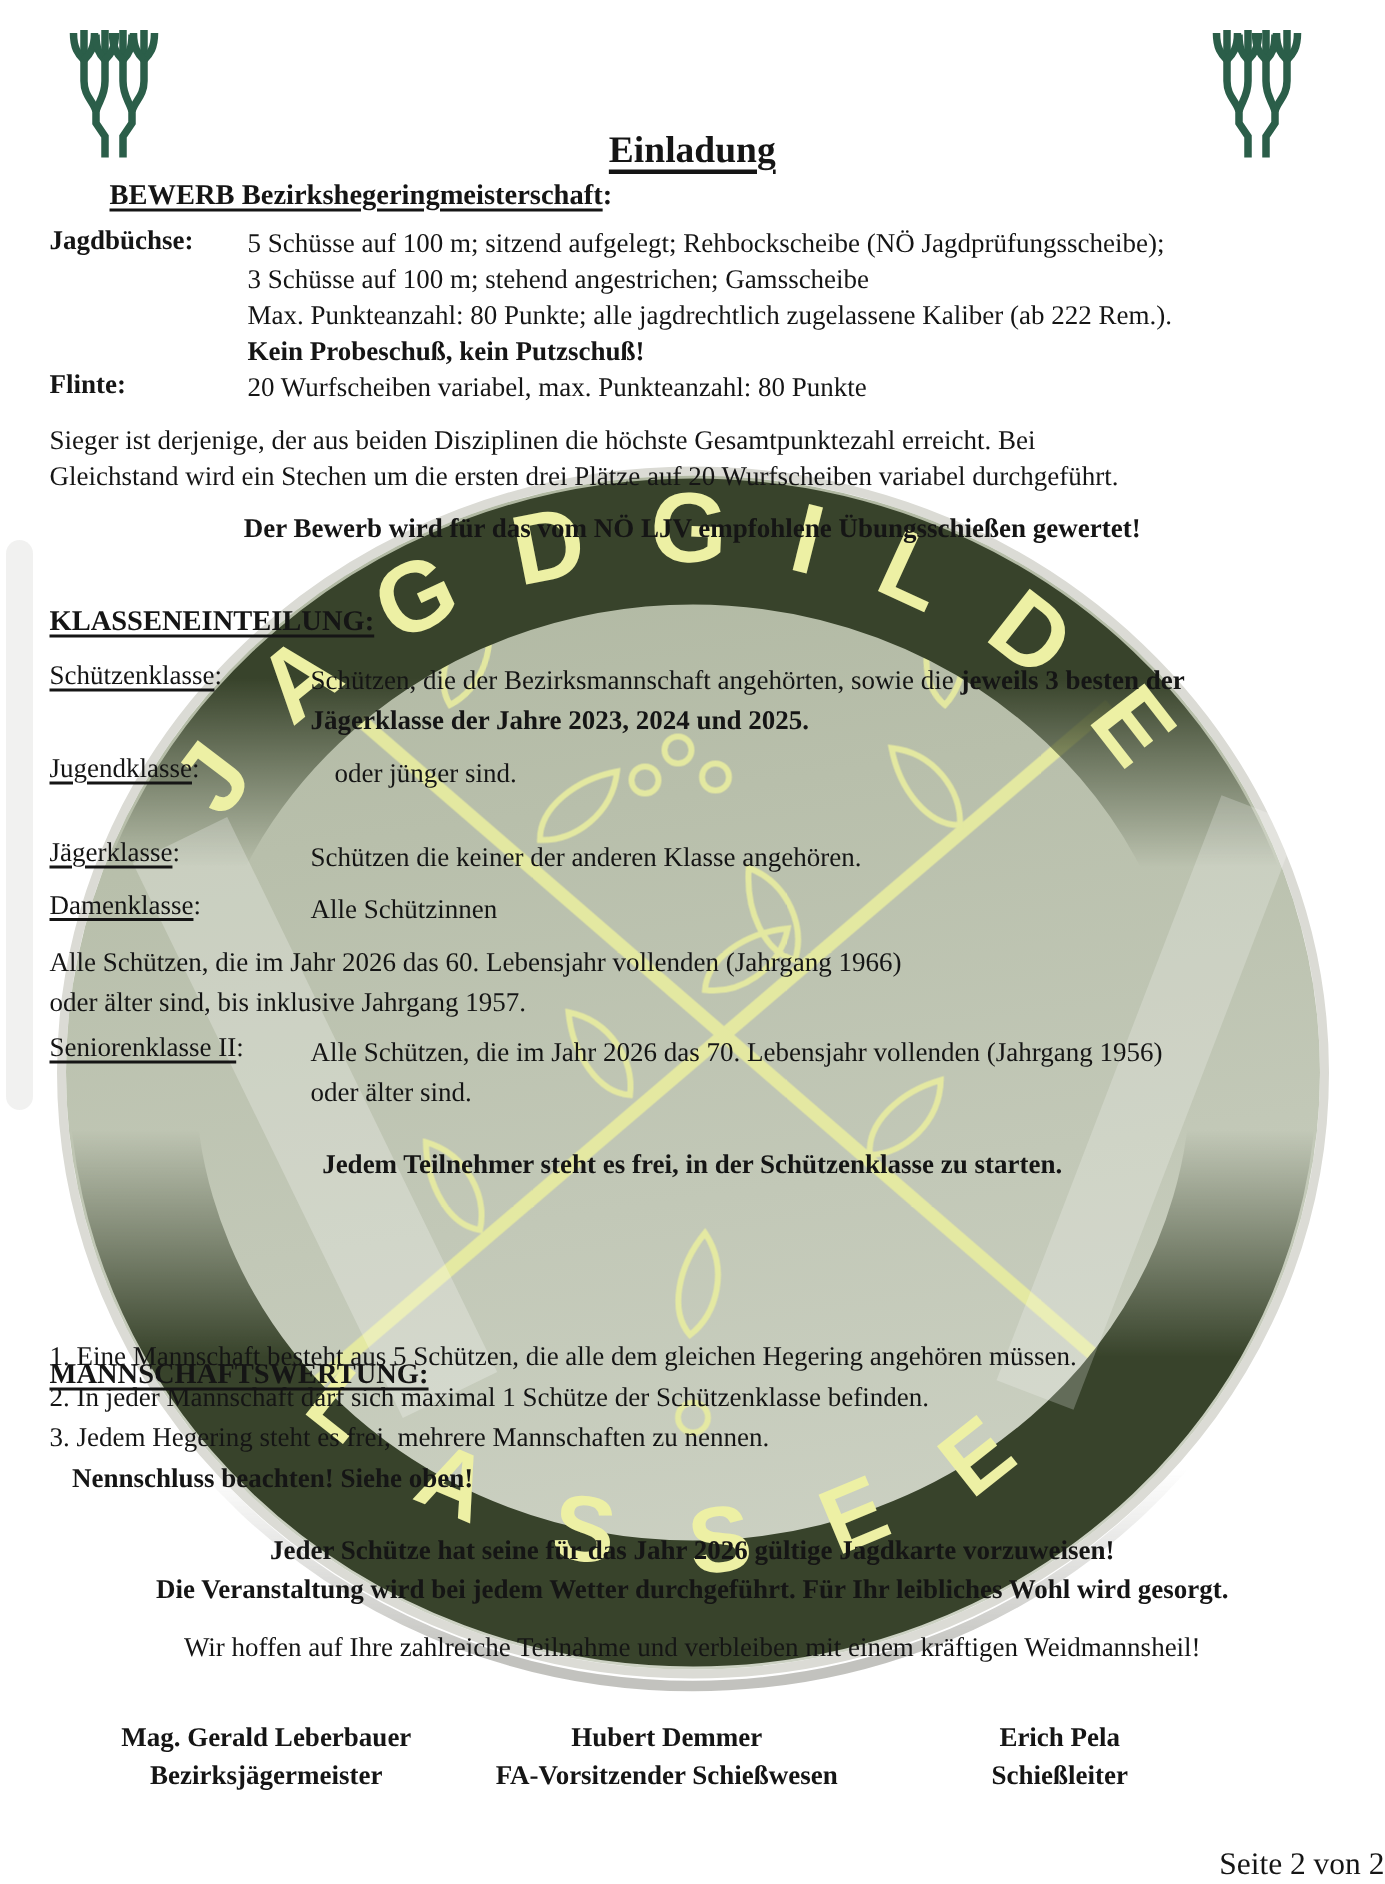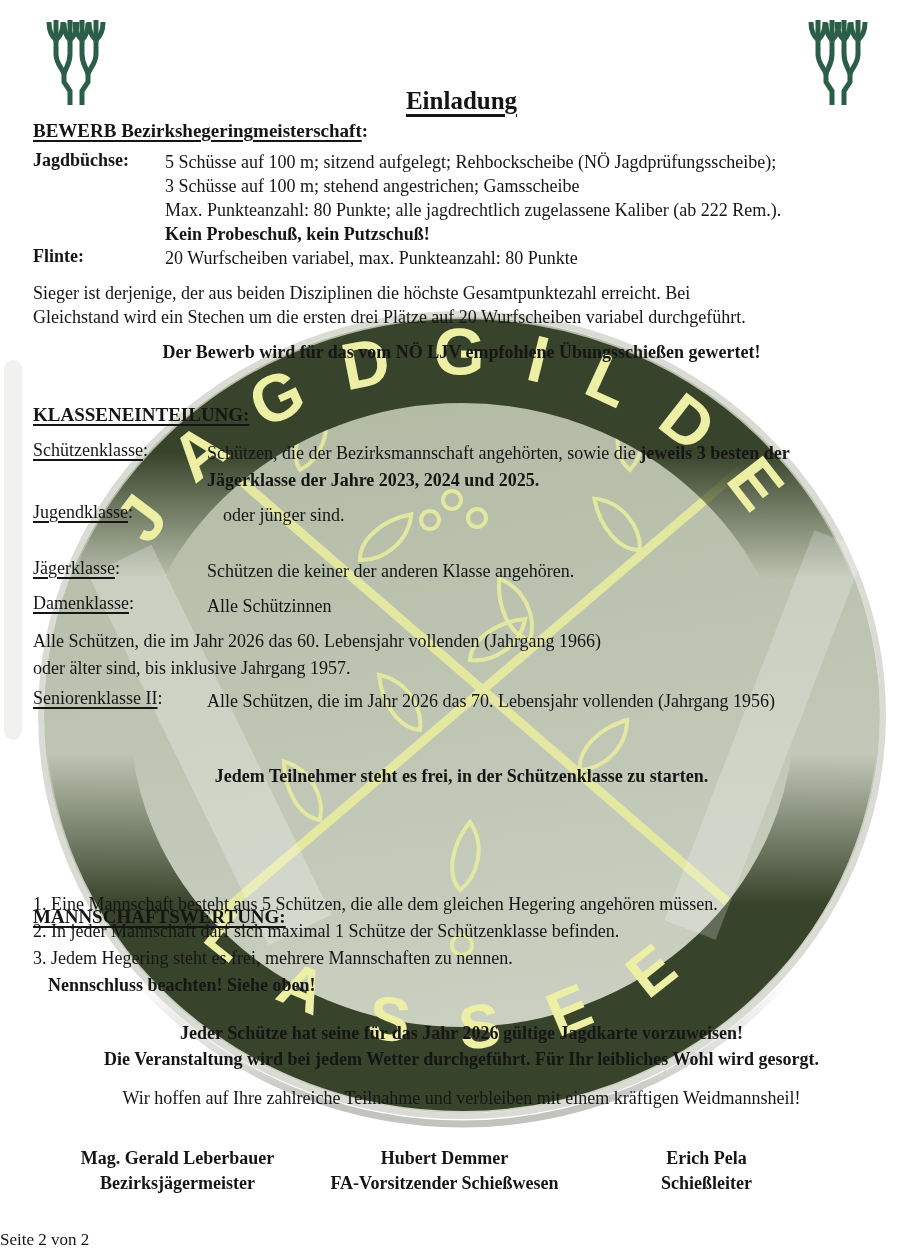--- a/index.html
+++ b/index.html
@@ -22,21 +22,21 @@
   .bew .ln{line-height:24px;}
   .kls{grid-template-columns:174px 1fr;}
   .kls .ln{line-height:27px;}
   .lbl{white-space:nowrap;}
   .cnote{position:absolute;left:0;right:0;text-align:center;white-space:nowrap;}
   .list{position:absolute;left:33px;right:20px;}
   .list .ln{line-height:27px;}
   .list .indent{padding-left:15px;}
   .sig{position:absolute;top:1146px;text-align:center;font-weight:bold;line-height:25px;}
   .sig .ln{white-space:nowrap;}
-  .footer{position:absolute;top:1230px;left:0;right:0;text-align:left;font-size:17px;}
+  .footer{position:absolute;top:1230px;left:0;right:0;text-align:right;font-size:21px;}
 </style>
 </head>
 <body>
 
 <div class="sheet">
 
   <svg class="watermark" width="923" height="1256" viewBox="0 0 923 1256">
     <defs>
       <linearGradient id="innerGrad" x1="0" y1="0" x2="0.15" y2="1">
         <stop offset="0" stop-color="#aeb69f"></stop>
@@ -157,21 +157,21 @@
         <path d="M26,28 L26,42 C26,52 22,55 20,62"></path>
         <path d="M20,62 L20,70 L26,79 L26,93"></path>
       </g>
     </g>
   </svg>
 
   <div class="title">
     <span class="u">Einladung</span>
   </div>
 
-  <div class="hblk hd" style="top:120px;">
+  <div class="hblk hd" style="top:120px;margin-left:40px;">
     <span class="u">BEWERB Bezirkshegeringmeisterschaft</span><span>:</span>
   </div>
 
   <div class="row bew" style="top:150px;">
     <div class="lbl b">Jagdbüchse:</div>
     <div>
       <div class="ln">5 Schüsse auf 100 m; sitzend aufgelegt; Rehbockscheibe (NÖ Jagdprüfungsscheibe);</div>
       <div class="ln">3 Schüsse auf 100 m; stehend angestrichen; Gamsscheibe</div>
       <div class="ln">Max. Punkteanzahl: 80 Punkte; alle jagdrechtlich zugelassene Kaliber (ab 222 Rem.).</div>
       <div class="ln b">Kein Probeschuß, kein Putzschuß!</div>
@@ -231,20 +231,21 @@
     <div>
       <div class="ln">Alle Schützen, die im Jahr 2026 das 60. Lebensjahr vollenden (Jahrgang 1966)</div>
       <div class="ln">oder älter sind, bis inklusive Jahrgang 1957.</div>
     </div>
   </div>
 
   <div class="row kls" style="top:688px;">
     <div class="lbl"><span class="u">Seniorenklasse II</span><span>:</span></div>
     <div>
       <div class="ln">Alle Schützen, die im Jahr 2026 das 70. Lebensjahr vollenden (Jahrgang 1956)</div>
+      <div class="ln">oder älter sind.</div>
     </div>
   </div>
 
   <div class="cnote b" style="top:766px;">Jedem Teilnehmer steht es frei, in der Schützenklasse zu starten.</div>
 
   <div class="hblk hd" style="top:906px;">
     <span class="u">MANNSCHAFTSWERTUNG:</span>
   </div>
 
   <div class="list" style="top:891px;">

